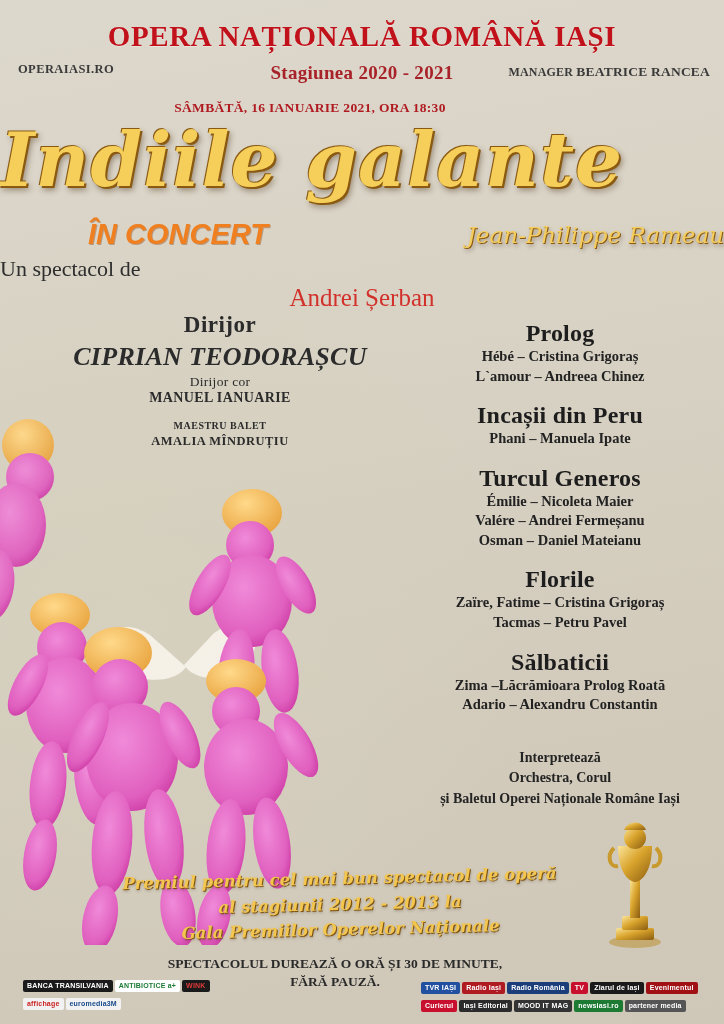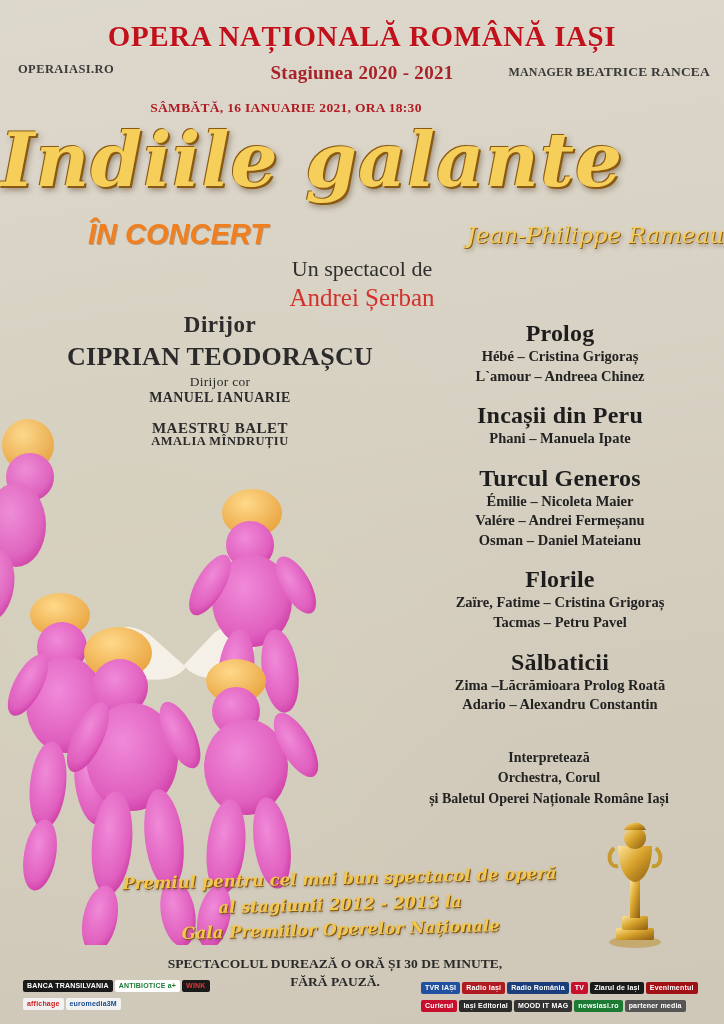--- a/index.html
+++ b/index.html
@@ -32,21 +32,21 @@
     position:absolute;top:62px;left:0;width:724px;text-align:center;
     font-size:19px;font-weight:bold;color:#a8222a;letter-spacing:.3px;
   }
   .hdr-manager{
     position:absolute;top:64px;right:14px;
     font-size:12px;color:#3a3a3a;font-weight:bold;letter-spacing:.2px;
   }
   .hdr-manager .nm{font-size:13.5px;text-align:center;}
   .hdr-date{
     position:absolute;top:100px;left:0;width:572px;text-align:center;
-    font-size:13.5px;font-weight:bold;color:#b01b22;letter-spacing:.3px;
+    font-size:13.5px;font-weight:bold;color:#b01b22;letter-spacing:.3px;padding-left:24px;
   }
   
   .maintitle{
     position:absolute;top:122px;left:0;width:724px;text-align:left;
     font-family:"DejaVu Serif", serif;
     font-size:74px;font-style:italic;font-weight:bold;
     color:#f6cf5a;
     letter-spacing:1px;
     text-shadow:
       2px 2px 0 #8a5a12,
@@ -63,50 +63,50 @@
     text-shadow:1px 1px 0 rgba(120,50,0,.35);
   }
   .composer{
     position:absolute;top:222px;right:0;
     font-family:"DejaVu Serif", serif;
     font-size:23px;font-style:italic;
     color:#f4cd5d;
     text-shadow:1px 1px 0 #8a5a12, 2px 3px 4px rgba(60,30,0,.4);
   }
   .show-by{
-    position:absolute;top:256px;left:0;width:724px;text-align:center;
+    position:absolute;top:256px;left:0;width:724px;text-align:left;
     font-size:22px;color:#2e2e2e;
   }
   .show-dir{
     position:absolute;top:284px;left:0;width:724px;text-align:center;
     font-size:25px;color:#d2312b;font-weight:normal;
   }
   
   .cred{
     position:absolute;text-align:center;color:#2b2b2b;
   }
   .c-dirijor-lbl{top:312px;left:40px;width:360px;font-size:23px;font-weight:bold;letter-spacing:.5px;}
-  .c-dirijor-nm{top:342px;left:20px;width:400px;font-size:26px;font-weight:bold;letter-spacing:.3px;}
+  .c-dirijor-nm{top:342px;left:20px;width:400px;font-size:26px;font-weight:bold;letter-spacing:.3px;font-style:italic;}
   .c-cor-lbl{top:374px;left:60px;width:320px;font-size:13.5px;font-weight:normal;letter-spacing:.3px;}
   .c-cor-nm{top:390px;left:60px;width:320px;font-size:14px;font-weight:bold;letter-spacing:.4px;}
-  .c-balet-lbl{top:420px;left:60px;width:320px;font-size:15px;font-weight:bold;letter-spacing:.5px;}
+  .c-balet-lbl{top:420px;left:60px;width:320px;font-size:10px;font-weight:bold;letter-spacing:.5px;}
   .c-balet-nm{top:434px;left:60px;width:320px;font-size:12.5px;font-weight:bold;letter-spacing:.5px;}
   
   .cast{position:absolute;left:404px;top:318px;width:312px;text-align:center;}
   .cast-act{margin-top:2px;}
   .cast-act h3{
     margin:0;font-size:24px;color:#1d1d1d;font-weight:bold;letter-spacing:.2px;
   }
   .cast-act .role{
     font-size:14.5px;color:#222;font-weight:bold;line-height:1.35;
   }
   .cast-act .role .rn{font-style:normal;}
   .sp1{height:14px;}
   .interp{
-    position:absolute;left:393px;top:748px;width:312px;text-align:center;
+    position:absolute;left:404px;top:748px;width:312px;text-align:center;
     font-size:14px;font-weight:bold;color:#232323;line-height:1.45;
   }
   
   .award{
     position:absolute;left:60px;top:866px;width:560px;text-align:center;
     font-family:"DejaVu Serif", serif;
     font-size:16.5px;font-style:italic;font-weight:bold;
     color:#f3c64f;
     line-height:1.55;
     text-shadow:1px 1px 0 #7e5310, 1px 2px 3px rgba(60,30,0,.35);

